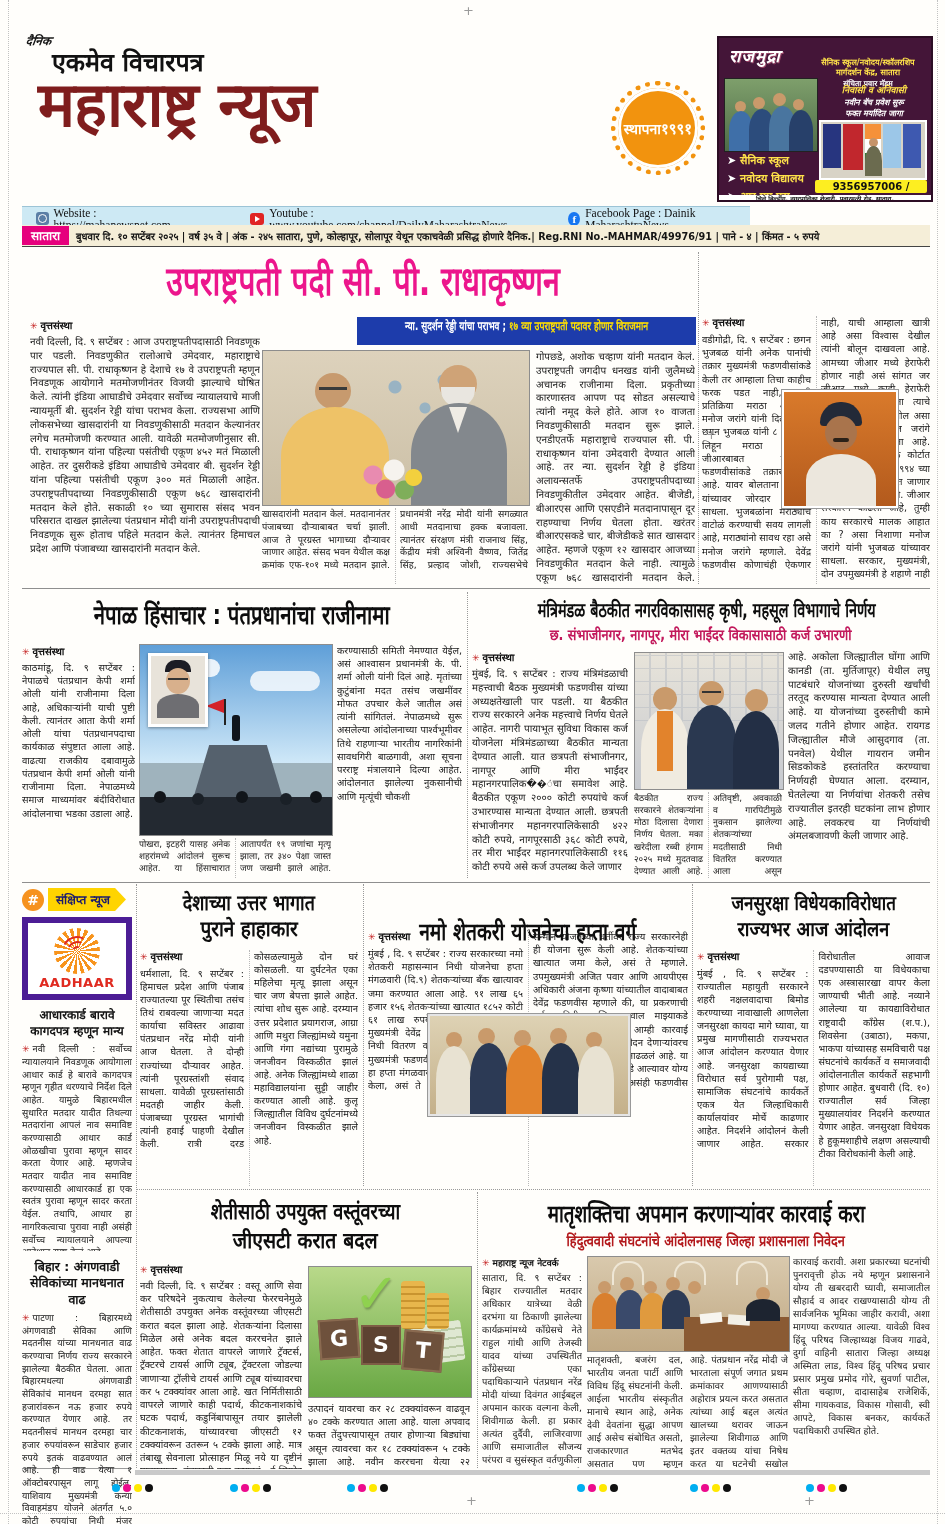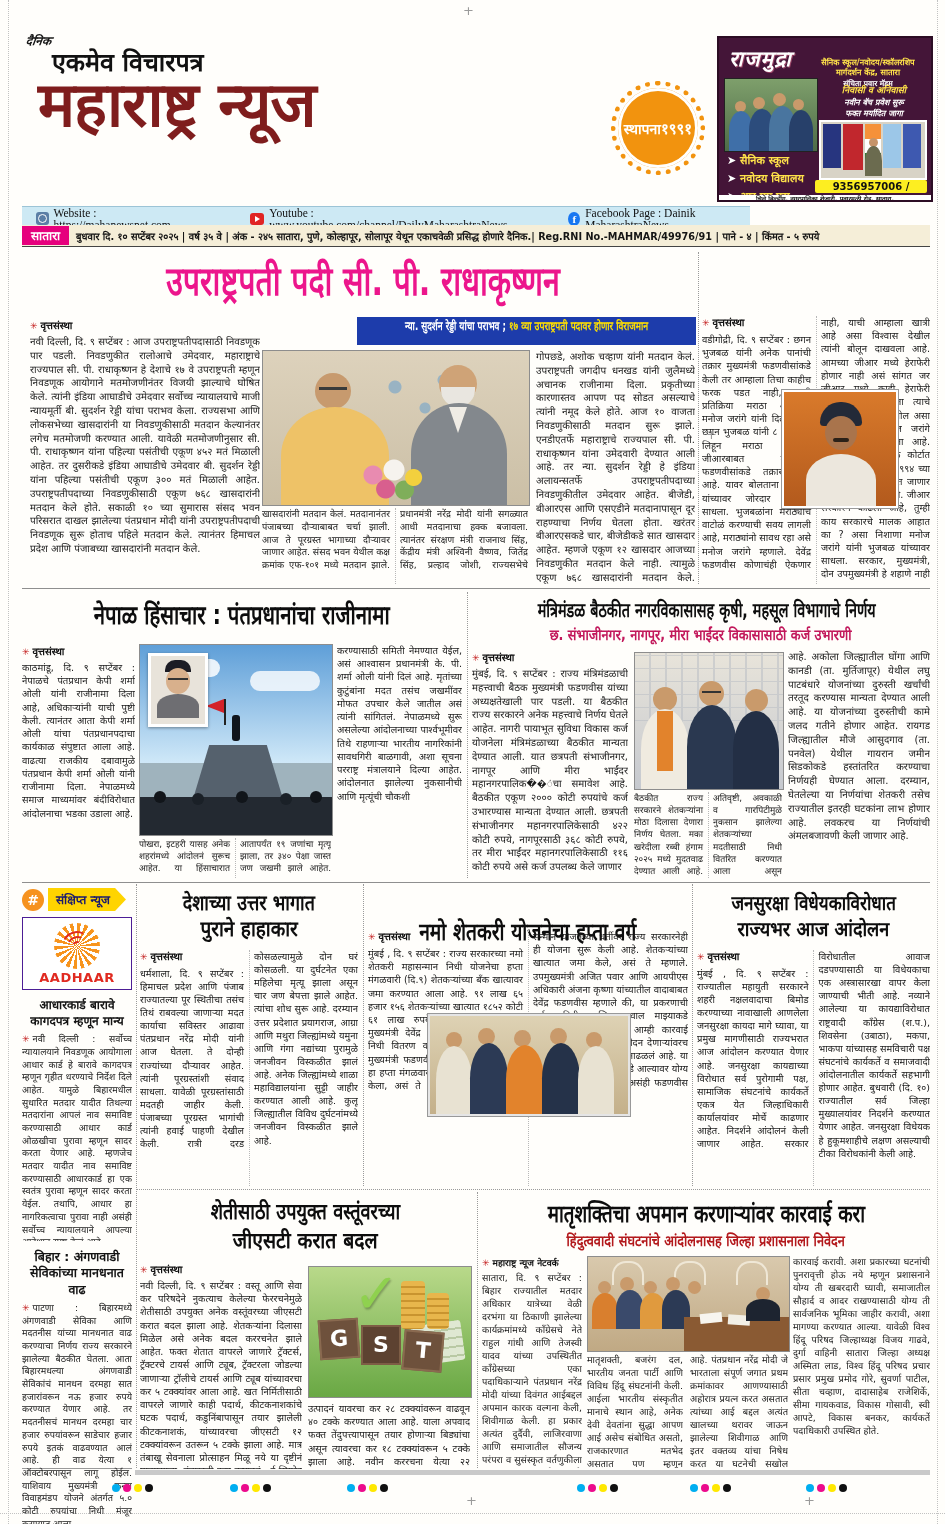--- a/index.html
+++ b/index.html
@@ -37,32 +37,32 @@
   .dateline{background:#f5eed8;border-bottom:1.5px solid #444;display:flex;align-items:center}
   .city{background:#e6007d;color:#fff;font-weight:bold;font-size:12px;padding:1px 9px;margin-right:7px}
   .dinfo{font-weight:bold;font-size:10px;white-space:nowrap;transform:scaleX(.97);transform-origin:left}
   
   .lead-h{font-size:40px;color:#ec168c;font-weight:800}
   .bluebar{position:absolute;background:#1d3cab;color:#fff;text-align:center;font-weight:bold;
            white-space:nowrap;overflow:hidden;display:flex;justify-content:center}
   .bluebar .y{color:#ffe000}
   
   .adbox{position:absolute;background:#441538;border:2px solid #2c0d24;color:#fff;overflow:hidden}
-  .ad-brand{font-weight:800;font-style:italic;font-size:21px;color:#fff;text-shadow:1px 1px 0 #946;letter-spacing:1px}
+  .ad-brand{font-weight:800;font-style:italic;font-size:17px;color:#fff;text-shadow:1px 1px 0 #946;letter-spacing:1px}
   .ad-li{color:#ffe24a;font-weight:bold;font-size:11px;line-height:1.65;white-space:nowrap}
   .ad-li .b{color:#fff}
   .ad-phone{position:absolute;background:#fdee21;color:#111;font-weight:bold;font-size:10px;text-align:center}
   .ad-foot{position:absolute;background:#fff;color:#111;font-size:6.4px;font-weight:bold;white-space:nowrap;overflow:hidden}
   
   .ribbon-row{display:flex;align-items:center;gap:4px}
   .hashc{width:22px;height:22px;border-radius:50%;background:#f6921e;color:#fff;font-weight:bold;
          text-align:center;line-height:22px;font-size:14px;flex:none}
   .ribbon{background:#ffd400;clip-path:polygon(0 0,86% 0,100% 50%,86% 100%,0 100%);
           padding:3px 16px 3px 8px;font-weight:bold;color:#1a1a6e;font-size:12px;white-space:nowrap}
-  .aad{border:1px solid #4c1d95;background:#fff;text-align:center;padding:5px 0 4px;margin-top:6px}
+  .aad{border:6px solid #4c1d95;background:#fff;text-align:center;padding:5px 0 4px;margin-top:6px}
   .sun{position:relative;width:46px;height:46px;margin:0 auto;border-radius:50%;
        background:repeating-conic-gradient(#f7941d 0 10deg,#ffffff 10deg 20deg)}
   .sun i{position:absolute;border-radius:50%;border:2.5px solid transparent;border-top-color:#e02a20;transform:rotate(-18deg)}
   .aad-txt{color:#e02a20;font-weight:800;font-size:13px;letter-spacing:.5px;margin-top:1px}
   .side-title{font-weight:bold;font-size:12px;text-align:center;line-height:1.3;margin:8px 0 4px}
   
   .hd{position:absolute;border-radius:50%;background:#c99a6b}
   .bodyshape{position:absolute;border-radius:50% 50% 0 0}
   .dots{position:absolute;display:flex;gap:3px}
   .dots i{width:8px;height:8px;border-radius:50%;display:block}

